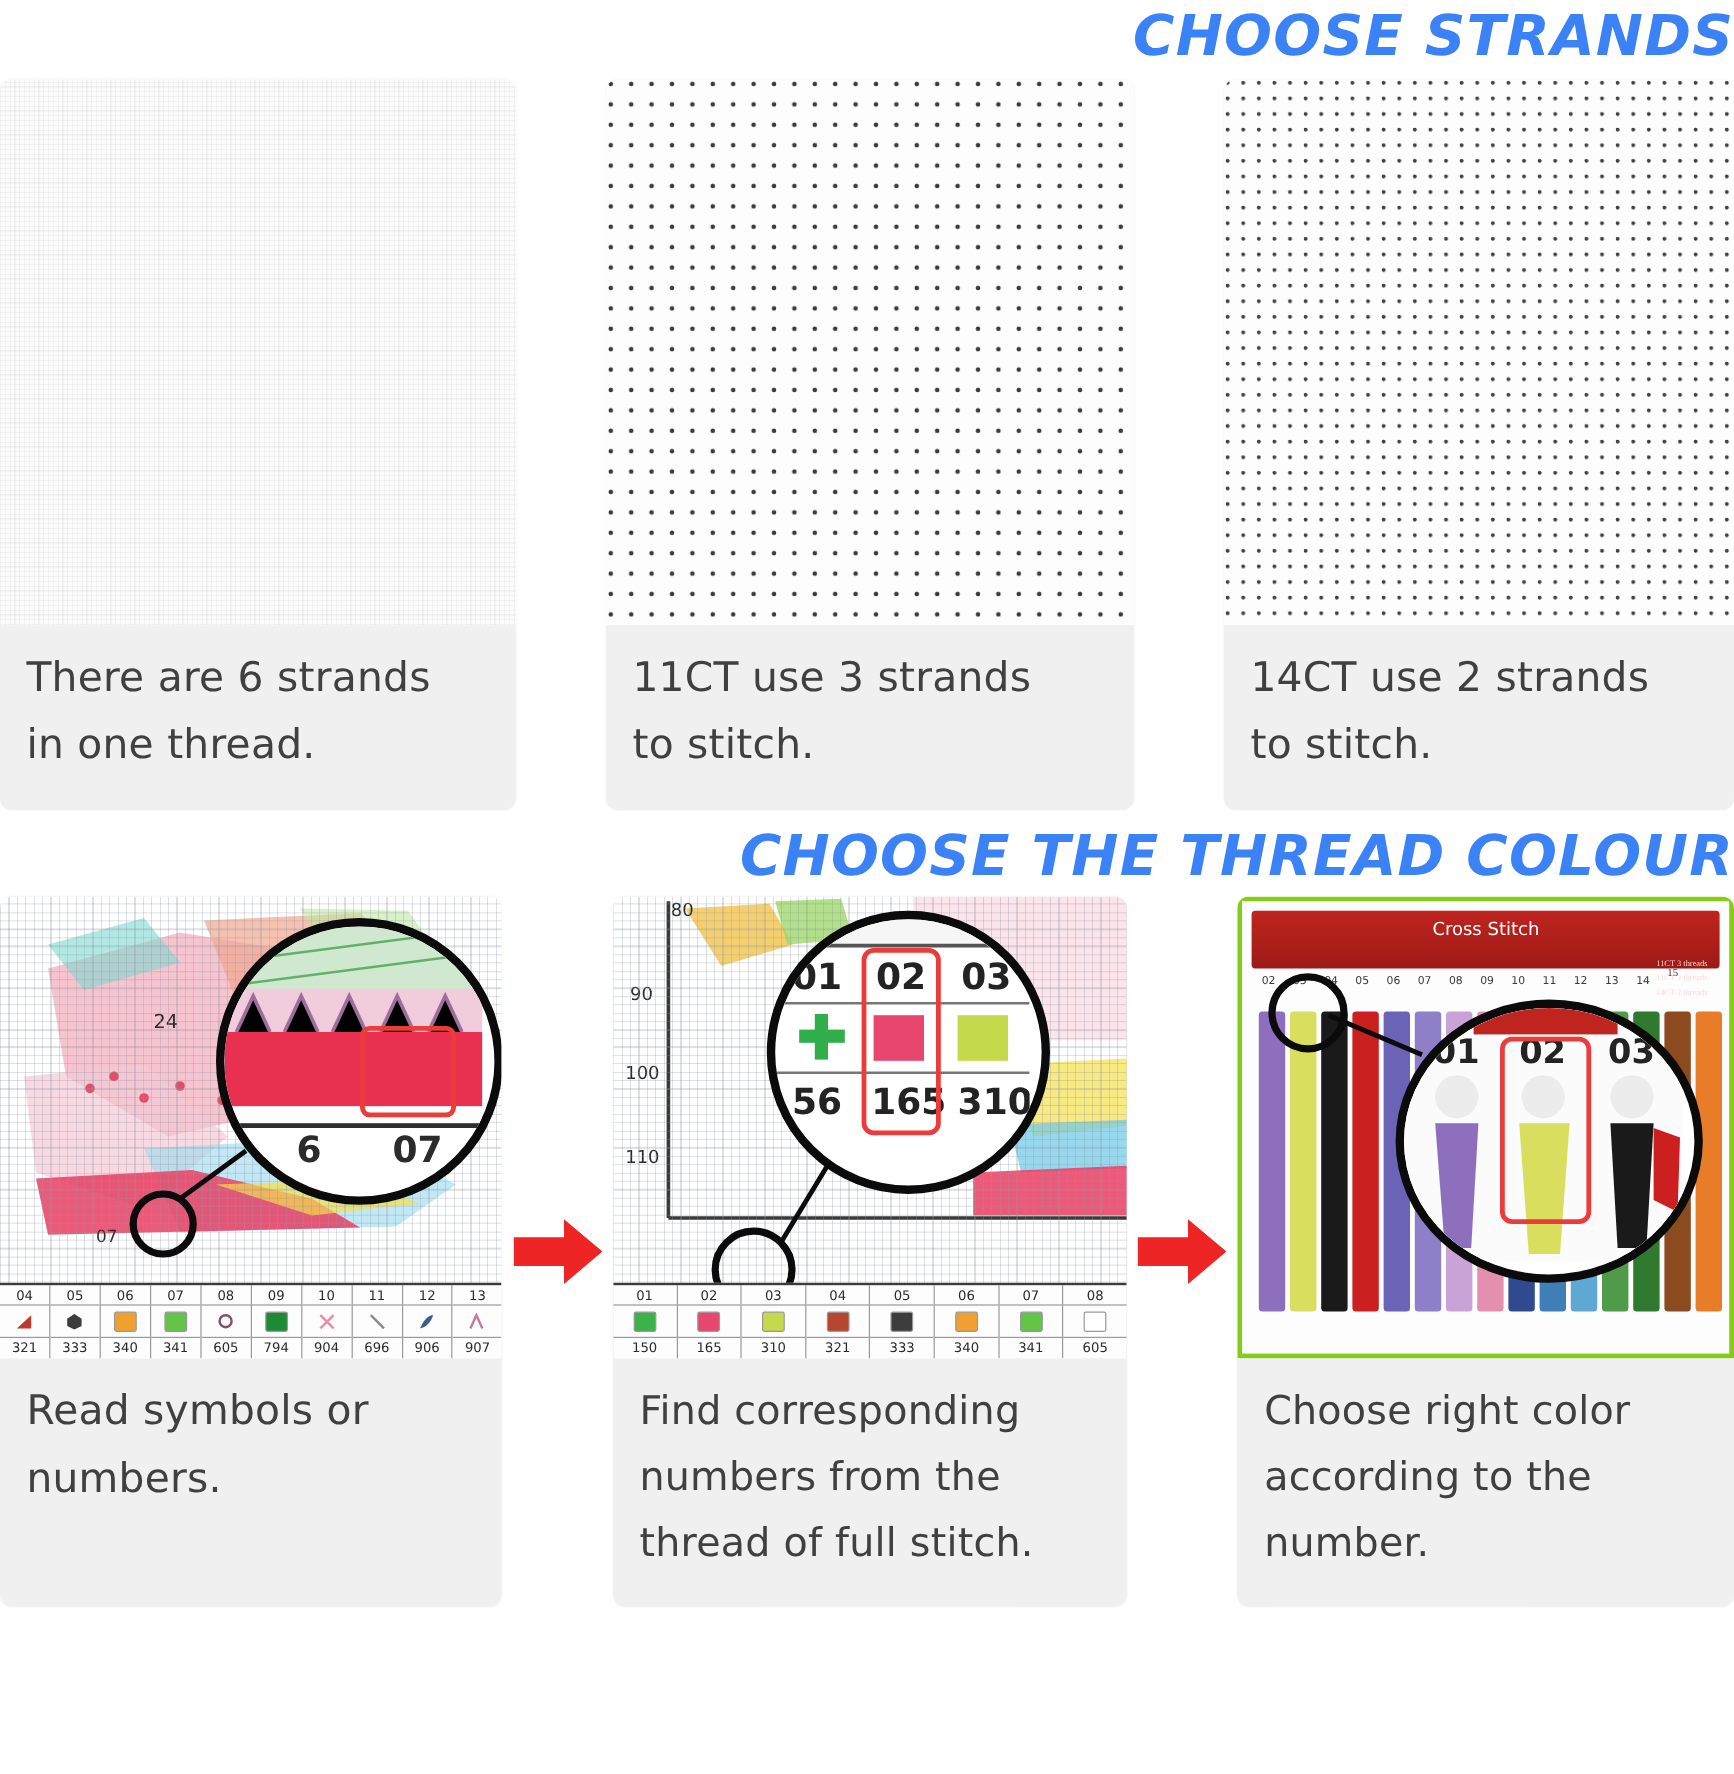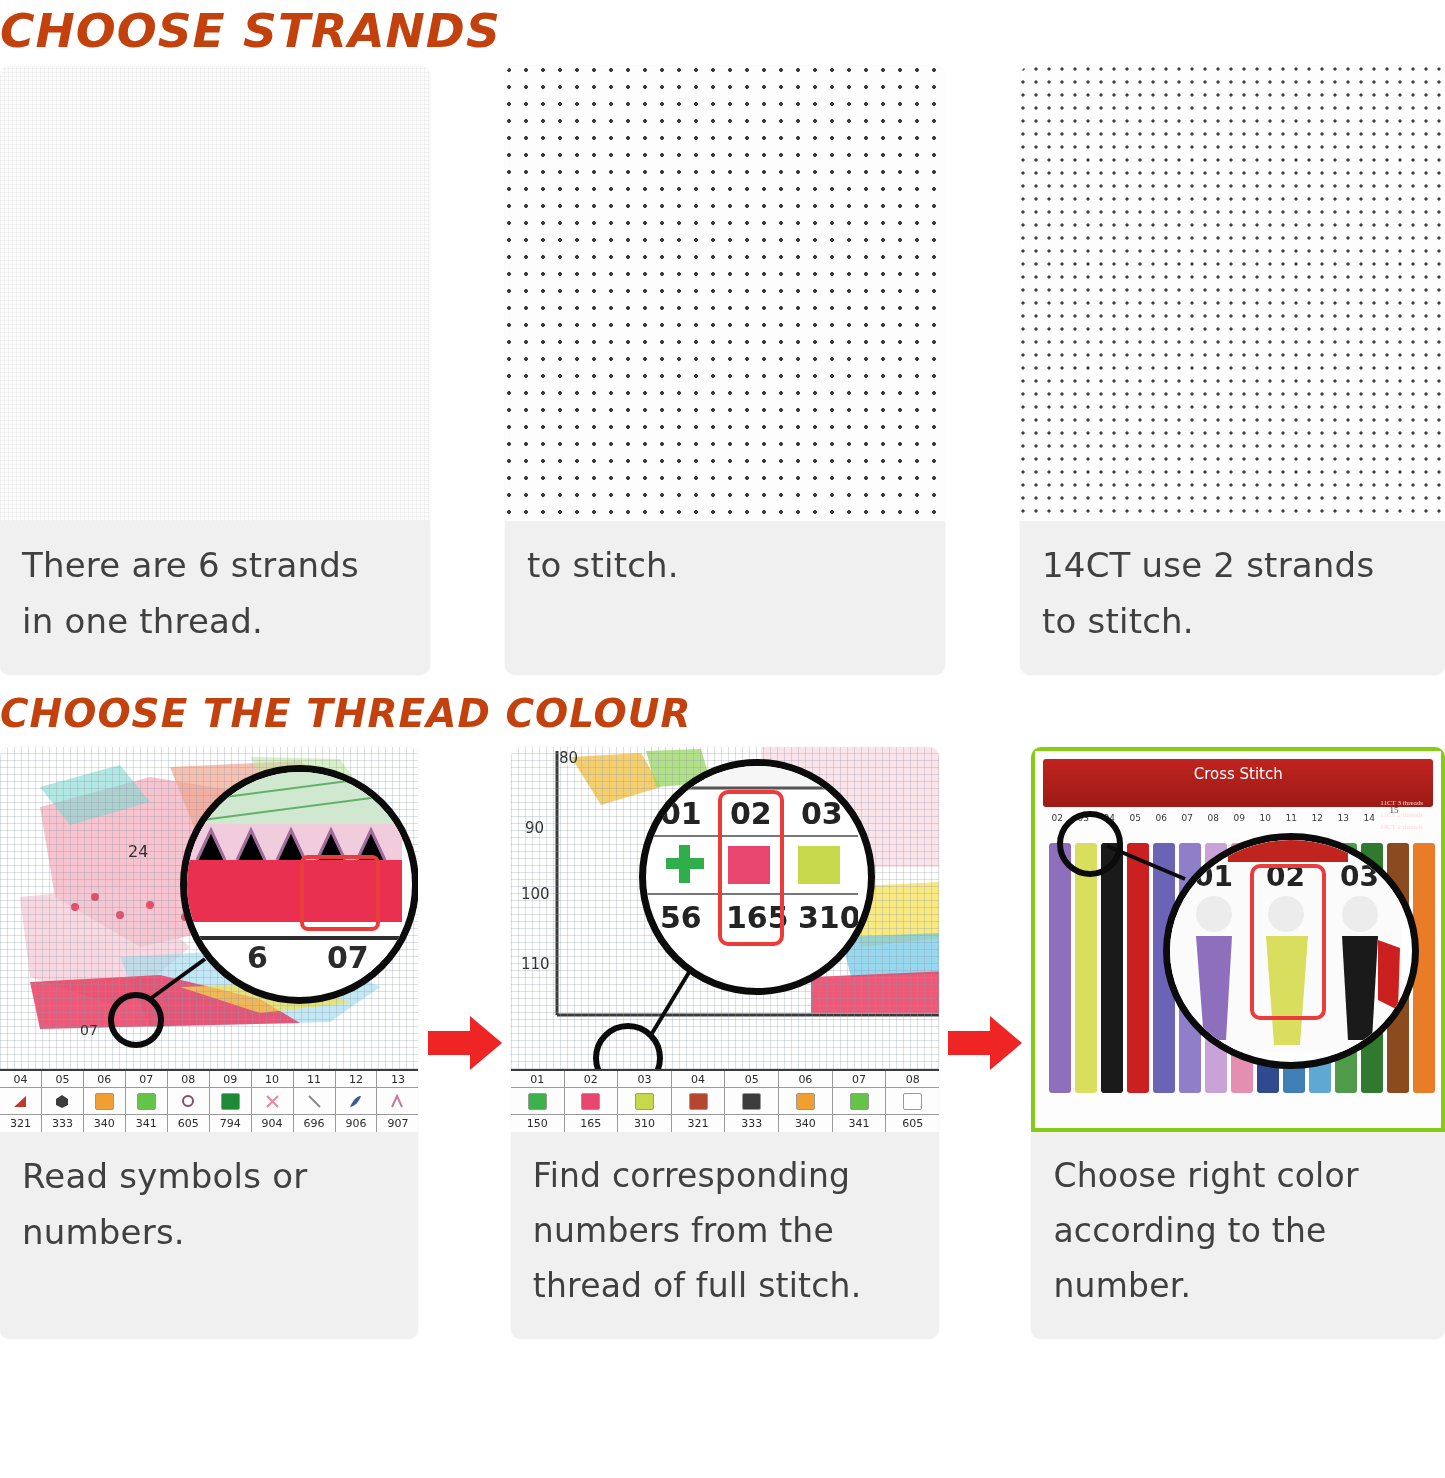--- a/index.html
+++ b/index.html
@@ -4,29 +4,29 @@
 <style>
   html,body{margin:0;padding:0;}
   body{
     width:1445px;height:1478px;
     background:#ffffff;
     font-family:"Liberation Sans", sans-serif;
     overflow:hidden;
     position:relative;
   }
   .heading{
-    text-align:left;
-    color:#c2410c;
+    text-align:right;
+    color:#3b82f6;
     font-weight:bold;
     font-style:italic;
     letter-spacing:1px;
     font-family:"DejaVu Sans", sans-serif;
   }
   #heading-strands{font-size:47px;line-height:58px;padding-top:2px;}
-  #heading-colour{font-size:39px;line-height:58px;padding-top:10px;}
+  #heading-colour{font-size:47px;line-height:58px;padding-top:10px;}
 
   .row{display:flex;justify-content:space-between;}
   #row-strands{padding:6px 0 0 0;}
   #row-colour{padding:4px 0 0 0;}
 
   .card{
     width:430px;
     background:#f0f0f0;
     border-radius:10px;
     overflow:hidden;
@@ -149,20 +149,21 @@
         </g>
         <g stroke="#e0585c" fill="none" stroke-width="2.5" opacity=".65">
           <path d="M48 218 C110 222 175 246 222 262"></path>
           <path d="M30 253 C100 254 172 258 222 262"></path>
         </g>
         <line x1="222" y1="262" x2="438" y2="240" stroke="#8d8d8d" stroke-width="4.5" stroke-linecap="round"></line>
         <line x1="228" y1="261" x2="268" y2="257" stroke="#c9bf7a" stroke-width="5" stroke-linecap="round"></line>
       </svg>
     </div>
     <div class="caption">
+      <div>11CT use 3 strands</div>
       <div>to stitch.</div>
     </div>
   </div>
 
   <div class="card c3">
     <div class="photo photo-strands">
       <div class="cloth-aida fine"></div>
       <svg width="425" height="455" viewBox="0 0 425 455">
         <g stroke="#b8353a" fill="none" stroke-linecap="round" stroke-width="5.5">
           <path d="M88 95 C110 160 130 215 142 250"></path>

